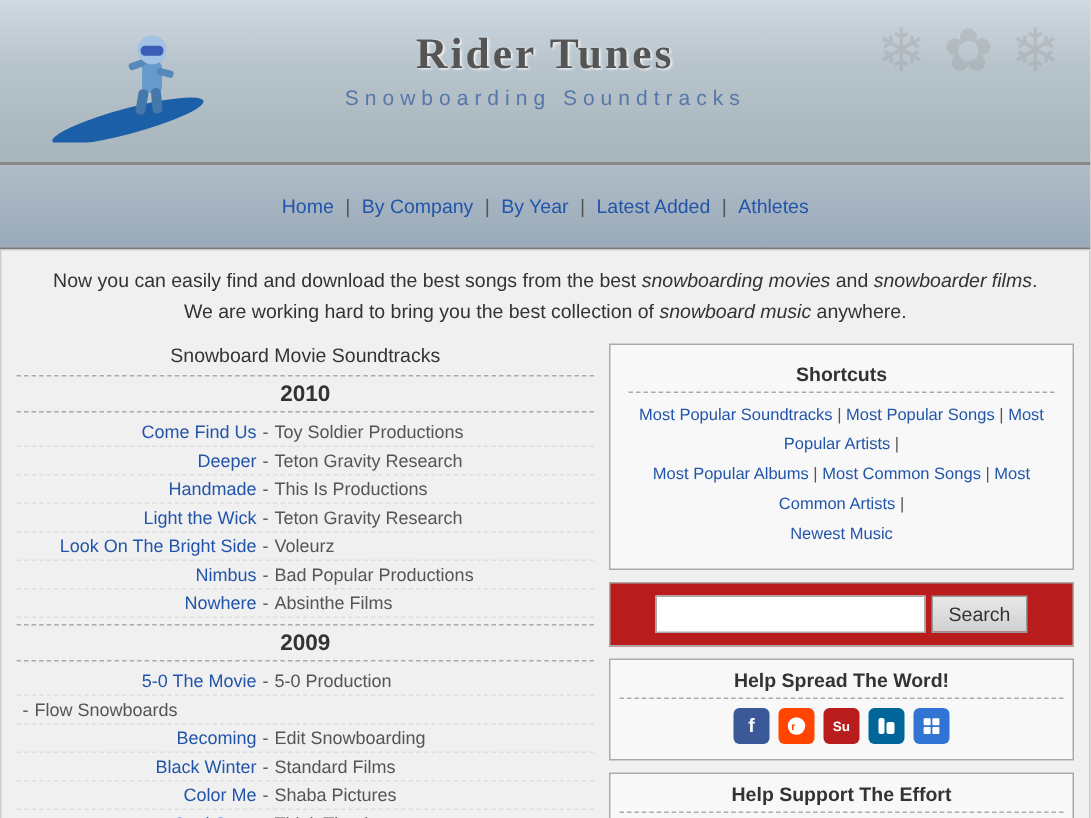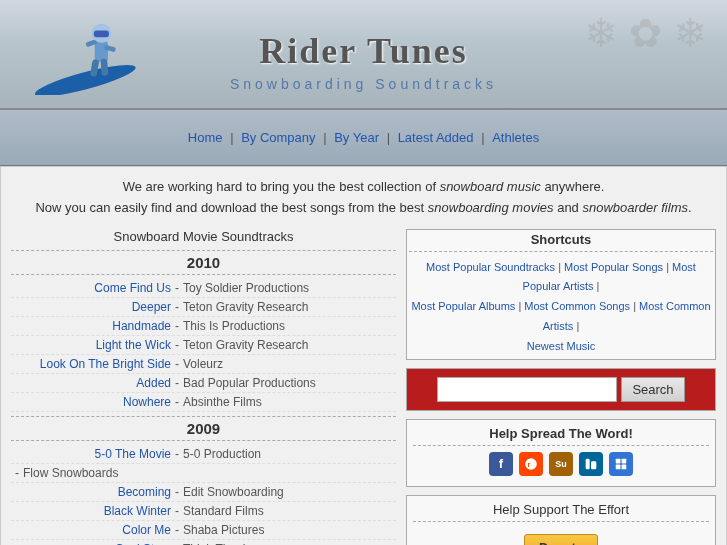--- a/index.html
+++ b/index.html
@@ -24,25 +24,25 @@
       left: 30px;
       top: 5px;
       width: 120px;
       height: 90px;
     }
     .snowboarder-svg {
       width: 100%;
       height: 100%;
     }
     .header h1 {
-      font-size: 36px;
+      font-size: 29px;
       color: #555;
       font-family: Georgia, serif;
       letter-spacing: 2px;
-      margin-top: 20px;
+      margin-top: 10px;
       text-shadow: 1px 1px 2px #fff;
     }
     .header h2 {
       font-size: 14px;
       color: #5577aa;
       letter-spacing: 4px;
       font-weight: normal;
       margin-top: 4px;
     }
 
@@ -142,21 +142,21 @@
 
     
     .right-col {
       width: 310px;
       flex-shrink: 0;
     }
 
     .shortcuts-box {
       border: 1px solid #aaa;
       background: #f8f8f8;
-      padding: 2px;
+      padding: 12px;
       margin-bottom: 8px;
     }
     .shortcuts-title {
       text-align: center;
       font-size: 13px;
       font-weight: bold;
       color: #333;
       border-bottom: 1px dashed #aaa;
       padding-bottom: 4px;
       margin-bottom: 6px;
@@ -230,34 +230,34 @@
       align-items: center;
       justify-content: center;
       font-size: 13px;
       font-weight: bold;
       color: #fff;
       cursor: pointer;
       text-decoration: none;
     }
     .fb { background: #3b5998; }
     .reddit { background: #ff4500; }
-    .stumble { background: #a16207; }
+    .stumble { background: #b91c1c; }
     .digg { background: #006699; }
     .delicious { background: #3274d3; }
 
     .support-box {
       border: 1px solid #aaa;
       background: #f8f8f8;
       padding: 6px;
       margin-bottom: 8px;
       text-align: center;
     }
     .support-title {
       font-size: 13px;
-      font-weight: normal;
+      font-weight: bold;
       color: #333;
       border-bottom: 1px dashed #aaa;
       padding-bottom: 4px;
       margin-bottom: 12px;
     }
     .donate-btn {
       background: linear-gradient(180deg, #f8c842, #f0a830);
       border: 1px solid #c08820;
       padding: 5px 14px;
       font-size: 13px;
@@ -315,22 +315,22 @@
   <a href="#">By Year</a>
   <span> | </span>
   <a href="#">Latest Added</a>
   <span> | </span>
   <a href="#">Athletes</a>
 </div>
 
 <div class="main-content">
 
   <div class="intro-text">
+    <p>Now you can easily find and download the best songs from the best <em>snowboarding movies</em> and <em>snowboarder films</em>.</p>
     <p>We are working hard to bring you the best collection of <em>snowboard music</em> anywhere.</p>
-    <p>Now you can easily find and download the best songs from the best <em>snowboarding movies</em> and <em>snowboarder films</em>.</p>
   </div>
 
   <div class="two-col">
 
     <div class="left-col">
       <div class="section-title">Snowboard Movie Soundtracks</div>
 
       <div class="year-header">2010</div>
       <ul class="movie-list">
         <li>
@@ -352,21 +352,21 @@
           <a href="#" class="movie-name">Light the Wick</a>
           <span class="movie-separator"> - </span>
           <span class="movie-company">Teton Gravity Research</span>
         </li>
         <li>
           <a href="#" class="movie-name">Look On The Bright Side</a>
           <span class="movie-separator"> - </span>
           <span class="movie-company">Voleurz</span>
         </li>
         <li>
-          <a href="#" class="movie-name">Added</a>
+          <a href="#" class="movie-name">Nimbus</a>
           <span class="movie-separator"> - </span>
           <span class="movie-company">Bad Popular Productions</span>
         </li>
         <li>
           <a href="#" class="movie-name">Nowhere</a>
           <span class="movie-separator"> - </span>
           <span class="movie-company">Absinthe Films</span>
         </li>
       </ul>
 

